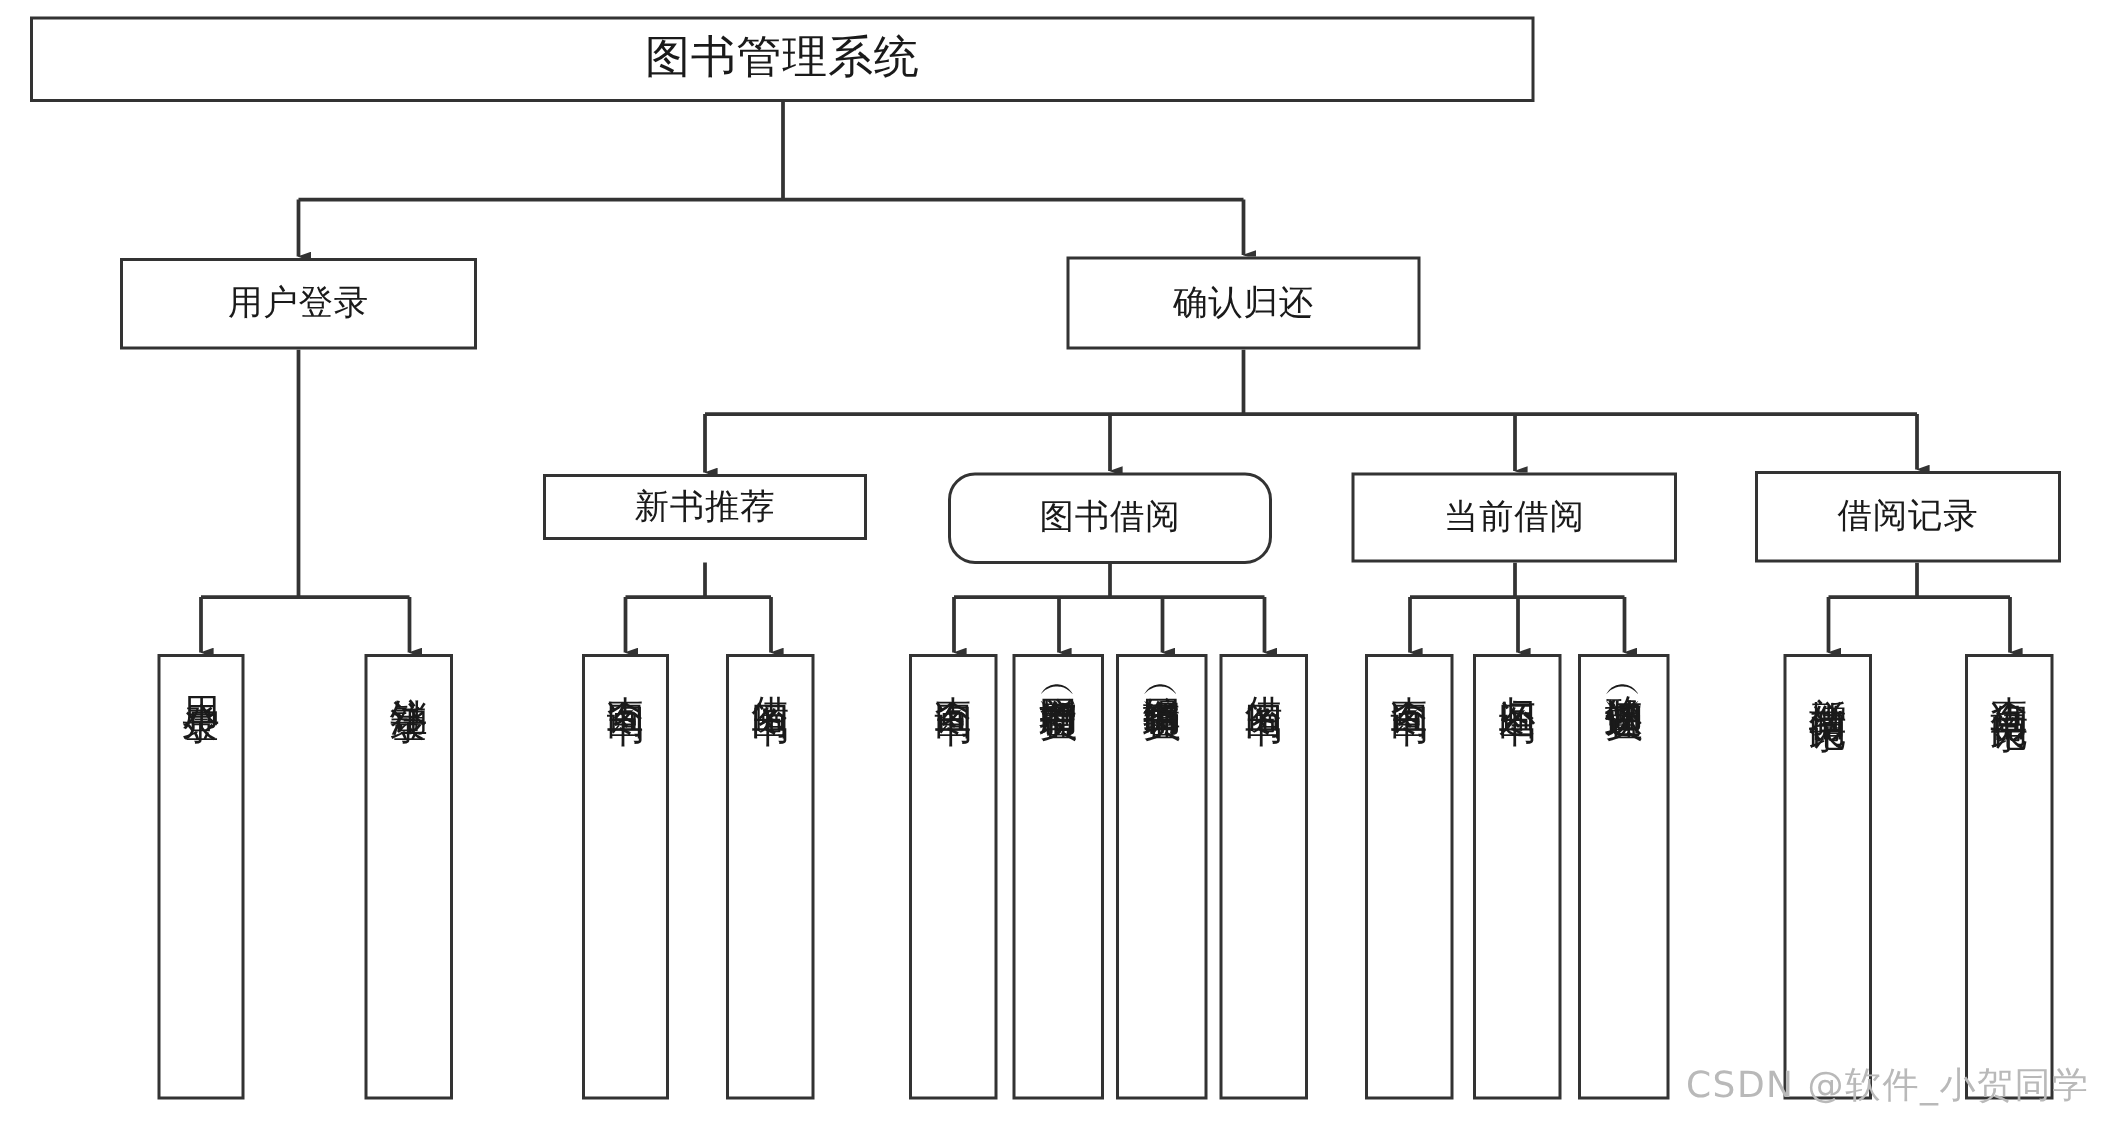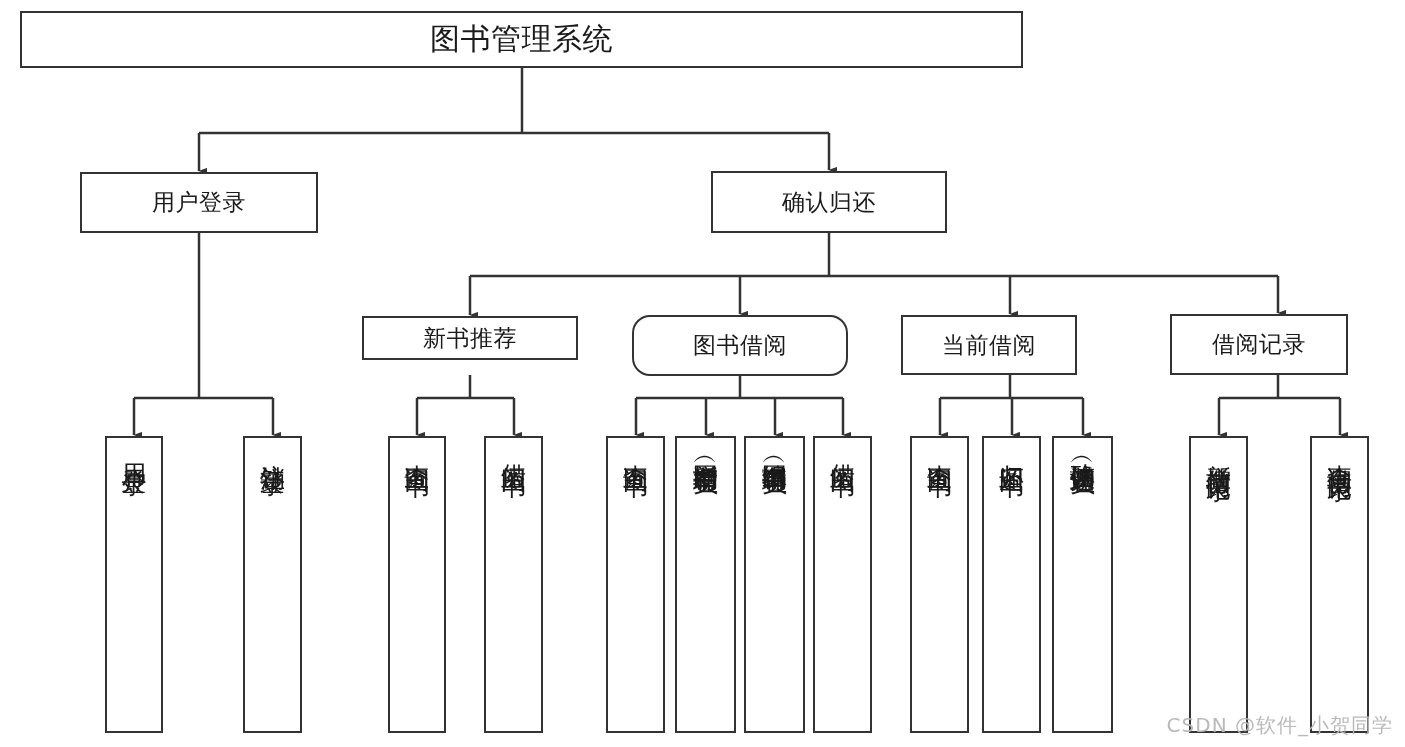--- a/index.html
+++ b/index.html
@@ -62,21 +62,21 @@
     white-space: nowrap;
   }
   .node.vert.tall .node-label {
     font-size: 25px;
     letter-spacing: 1px;
   }
   .watermark {
     position: absolute;
     right: 12px;
     bottom: 8px;
-    font-size: 20px;
+    font-size: 24px;
     color: #b9b9b9;
     letter-spacing: 1px;
     z-index: 5;
     white-space: nowrap;
     font-family: "DejaVu Sans", "Liberation Sans", sans-serif;
   }
 </style>
 </head>
 <body>
 
@@ -134,24 +134,24 @@
       </div>
       <div class="node horiz" style="left: 711px; top: 171px; width: 236px; height: 62px;">
         <span class="node-label">确认归还</span>
       </div>
       <div class="node horiz" style="left: 362px; top: 316px; width: 216px; height: 44px;">
         <span class="node-label">新书推荐</span>
       </div>
       <div class="node horiz" style="left: 632px; top: 315px; width: 216px; height: 61px; border-radius: 18px;">
         <span class="node-label">图书借阅</span>
       </div>
-      <div class="node horiz" style="left: 901px; top: 315px; width: 176px; height: 60px;">
+      <div class="node horiz" style="left: 901px; top: 315px; width: 217px; height: 60px;">
         <span class="node-label">当前借阅</span>
       </div>
-      <div class="node horiz" style="left: 1170px; top: 314px; width: 178px; height: 61px;">
+      <div class="node horiz" style="left: 1170px; top: 314px; width: 204px; height: 61px;">
         <span class="node-label">借阅记录</span>
       </div>
       <div class="node vert" style="left: 105px; top: 436px; width: 58px; height: 297px;">
         <span class="node-label">用户登录</span>
       </div>
       <div class="node vert" style="left: 243px; top: 436px; width: 59px; height: 297px;">
         <span class="node-label">注销登录</span>
       </div>
       <div class="node vert" style="left: 388px; top: 436px; width: 58px; height: 297px;">
         <span class="node-label">查询图书</span>

